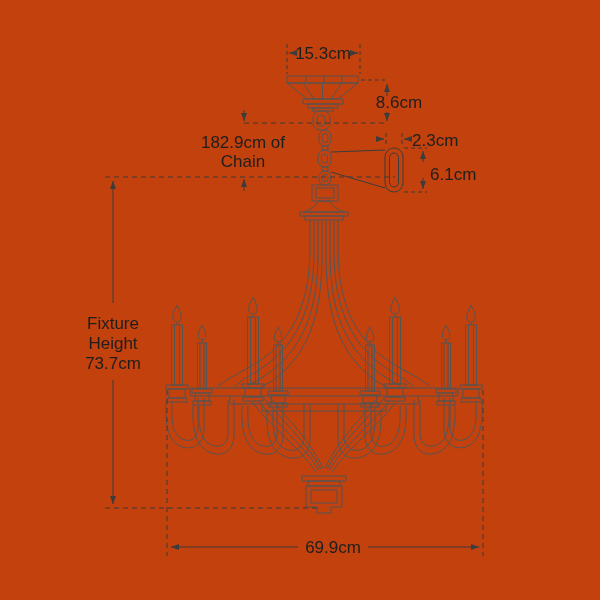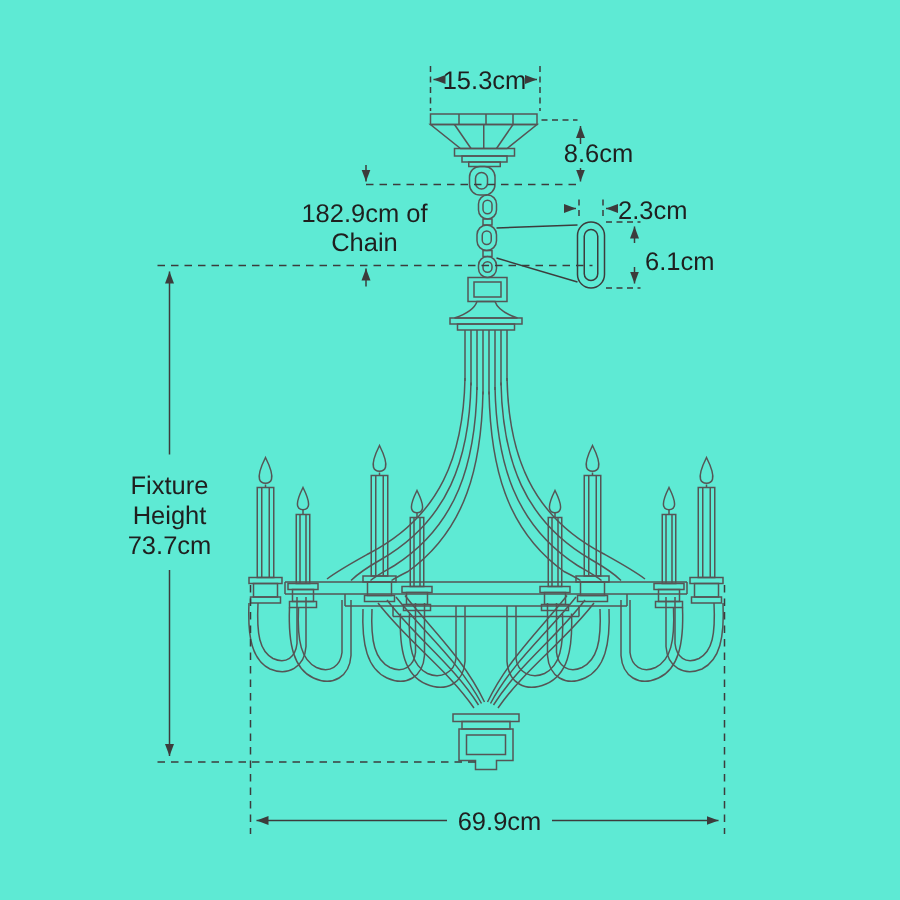--- a/index.html
+++ b/index.html
@@ -1,17 +1,17 @@
 <!DOCTYPE html>
 <html><head>
 <meta charset="utf-8">
 <style>
   html,body{margin:0;padding:0;background:#ffffff;}
   .stage{
-    width:600px;height:600px;background:#5eead4;position:relative;overflow:hidden;
+    width:600px;height:600px;background:#c2410c;position:relative;overflow:hidden;
     font-family:"Liberation Sans", sans-serif;
   }
   svg{display:block;}
   
   .art *{stroke:#555555;stroke-width:1;fill:none;}
   
   .dim line, .dim path, .dim rect{stroke:#3c3c3c;stroke-width:1;fill:none;}
   .dim .dash{stroke-dasharray:5 4;}
   .dim .dash-s{stroke-dasharray:4 3;}
   .dim text{

